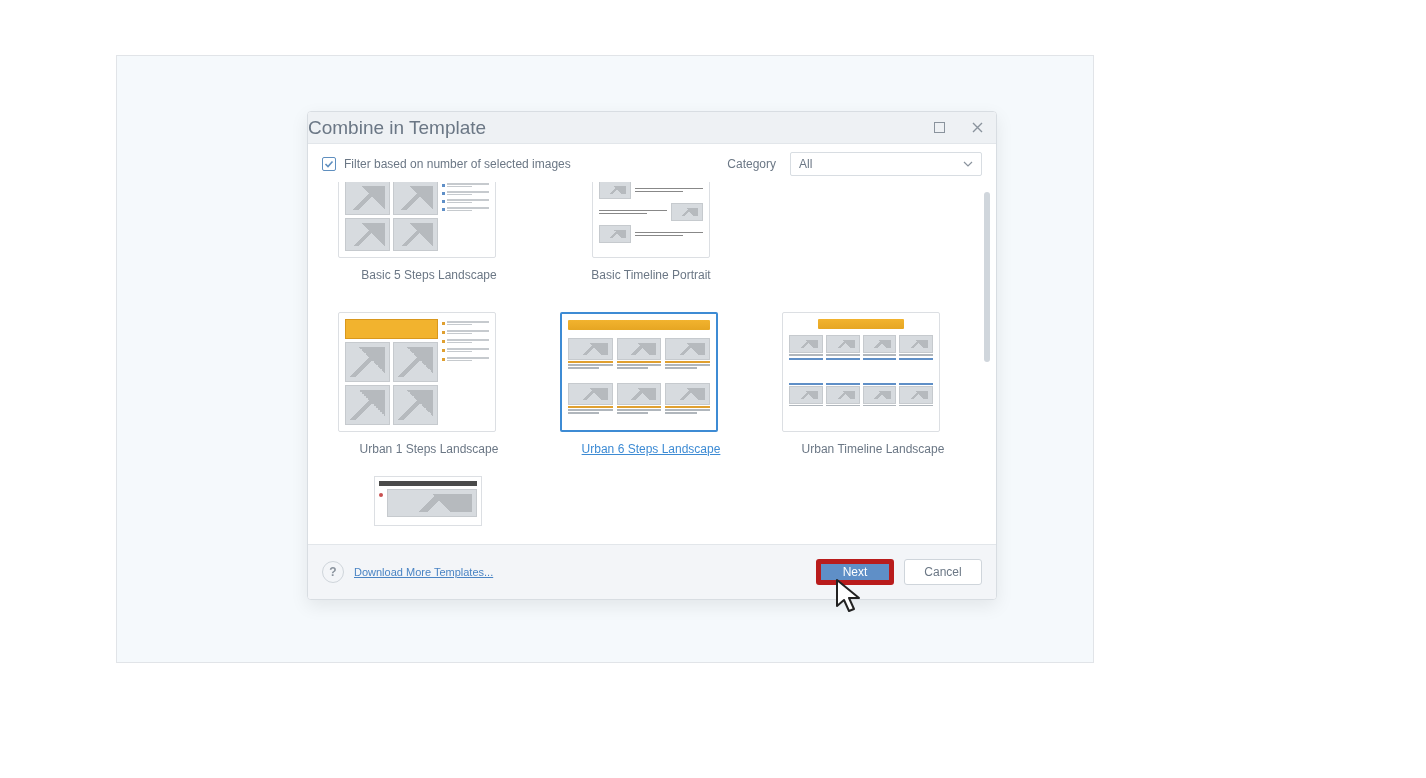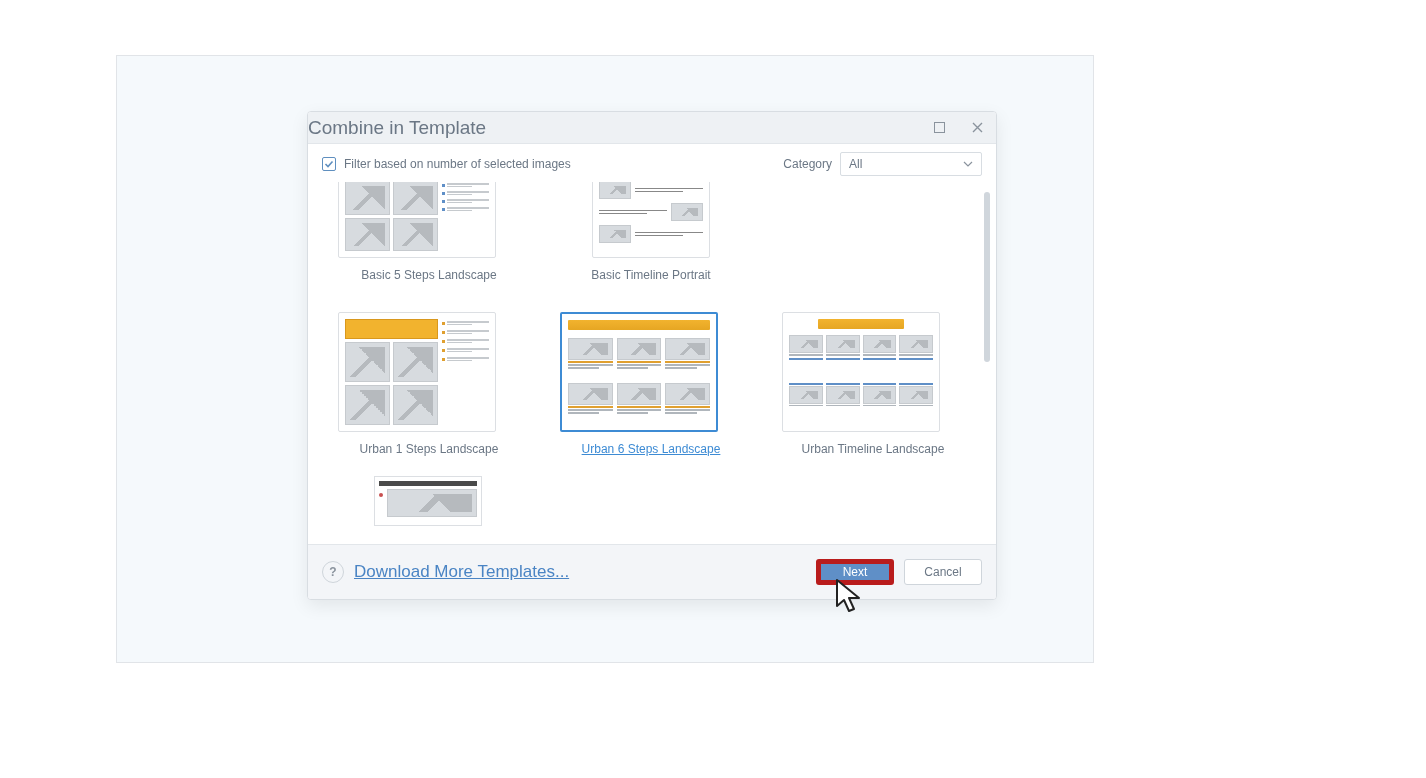--- a/index.html
+++ b/index.html
@@ -81,23 +81,24 @@
     cursor: pointer;
   }
   .checkbox-label {
     font-size: 12px;
     color: #6b7785;
   }
   .toolbar-spacer { flex: 1; }
   .category-label {
     font-size: 12px;
     color: #6b7785;
+    margin-right: 6px;
   }
   .category-select {
-    width: 142px;
+    width: 192px;
     height: 24px;
     border: 1px solid #d8dde2;
     border-radius: 2px;
     background: #ffffff;
     display: flex;
     align-items: center;
     justify-content: space-between;
     padding: 0 8px;
     cursor: pointer;
   }
@@ -198,21 +199,21 @@
     border-radius: 50%;
     display: flex;
     align-items: center;
     justify-content: center;
     color: #8a939d;
     font-size: 12px;
     font-weight: bold;
     cursor: pointer;
   }
   .download-link {
-    font-size: 17px;
+    font-size: 11px;
     color: #4a84c4;
     text-decoration: underline;
     cursor: pointer;
   }
   .footer-spacer { flex: 1; }
   .btn {
     min-width: 78px;
     height: 26px;
     border-radius: 3px;
     font-size: 12px;

